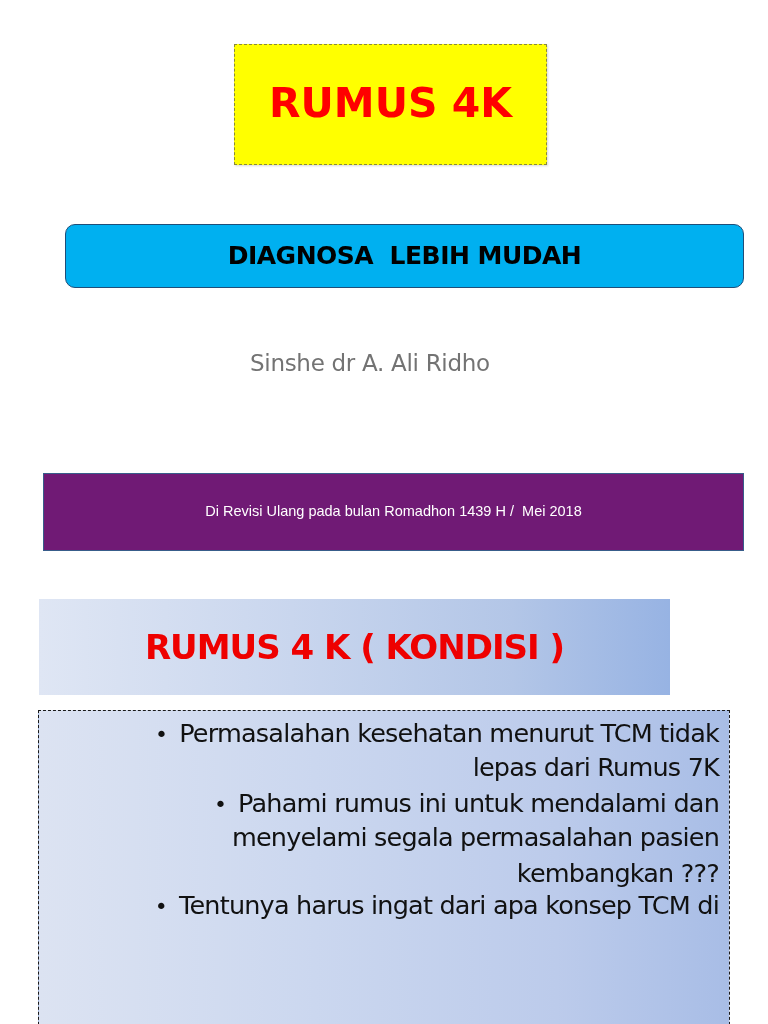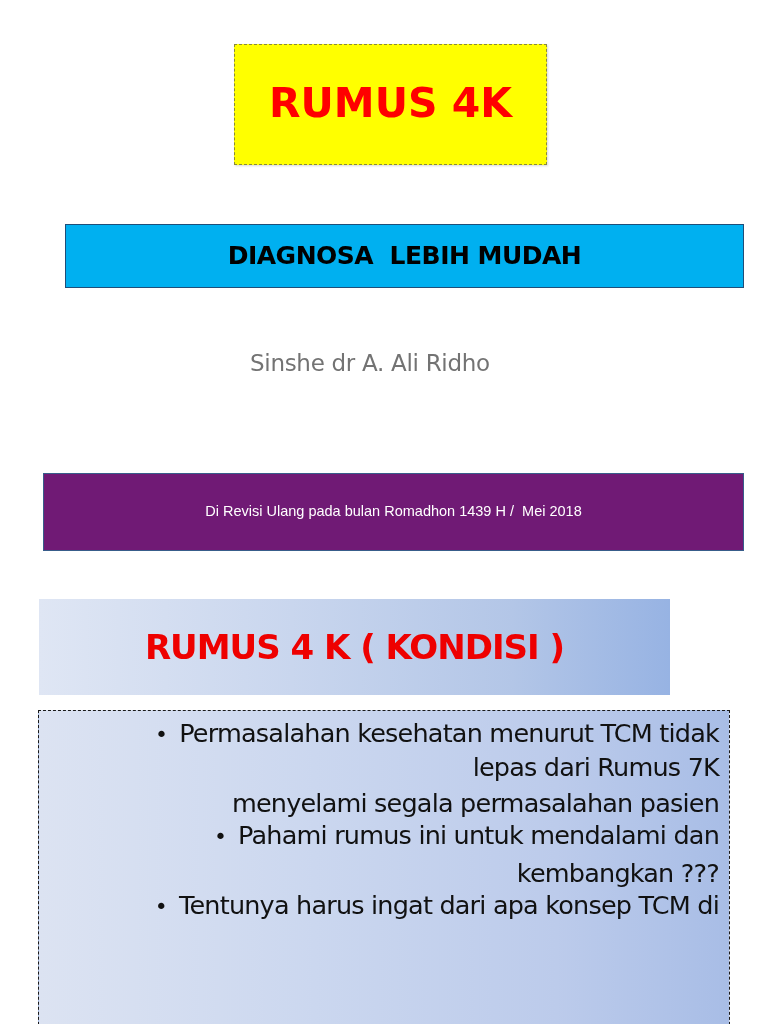--- a/index.html
+++ b/index.html
@@ -14,21 +14,21 @@
       background: #ffff00; border: 1px dashed #8a8a3a; box-sizing: border-box;
       box-shadow: 1px 1px 2px rgba(0,0,0,0.15);
     }
     .title-text {
       position: absolute; left: 34px; top: 34px;
       font-family: "DejaVu Sans", sans-serif; font-weight: bold;
       font-size: 41px; color: #ff0000; letter-spacing: 0px; line-height: 48px;
     }
     .subtitle-box {
       position: absolute; left: 65px; top: 224px; width: 679px; height: 64px;
-      background: #00b0f0; border: 1px solid #1f4e79; border-radius: 0; box-sizing: border-box;
+      background: #00b0f0; border: 1px solid #1f4e79; border-radius: 10px; box-sizing: border-box;
       display: flex; align-items: center; justify-content: center;
     }
     .subtitle-text {
       font-family: "DejaVu Sans", sans-serif; font-weight: bold; font-size: 25px;
       color: #000000; white-space: pre; letter-spacing: -0.5px; margin-top: -2px;
     }
     .author-text {
       position: absolute; left: 250px; top: 350px; font-size: 23px; color: #737373;
       font-family: "DejaVu Sans", sans-serif; letter-spacing: -0.3px;
     }
@@ -84,21 +84,21 @@
   <span class="slide2-title">RUMUS 4 K ( KONDISI )</span>
 </div>
 
 <div class="content-box">
   <ul class="bullet-list">
     <li class="bullet-item">
       <div><span class="bullet-dot">•</span><span>Permasalahan kesehatan menurut TCM tidak</span></div>
       <div>lepas dari Rumus 7K</div>
     </li>
     <li class="bullet-item">
+      <div><span class="bullet-dot">•</span><span>Pahami rumus ini untuk mendalami dan</span></div>
       <div>menyelami segala  permasalahan pasien</div>
-      <div><span class="bullet-dot">•</span><span>Pahami rumus ini untuk mendalami dan</span></div>
     </li>
     <li class="bullet-item">
       <div>kembangkan ???</div>
       <div><span class="bullet-dot">•</span><span>Tentunya harus ingat dari apa konsep TCM di</span></div>
     </li>
   </ul>
 </div>
 
 </body></html>

